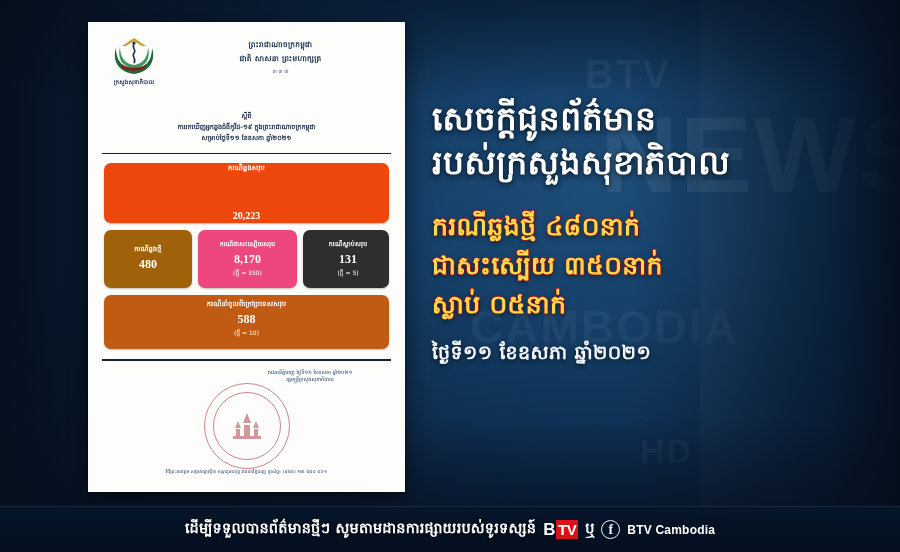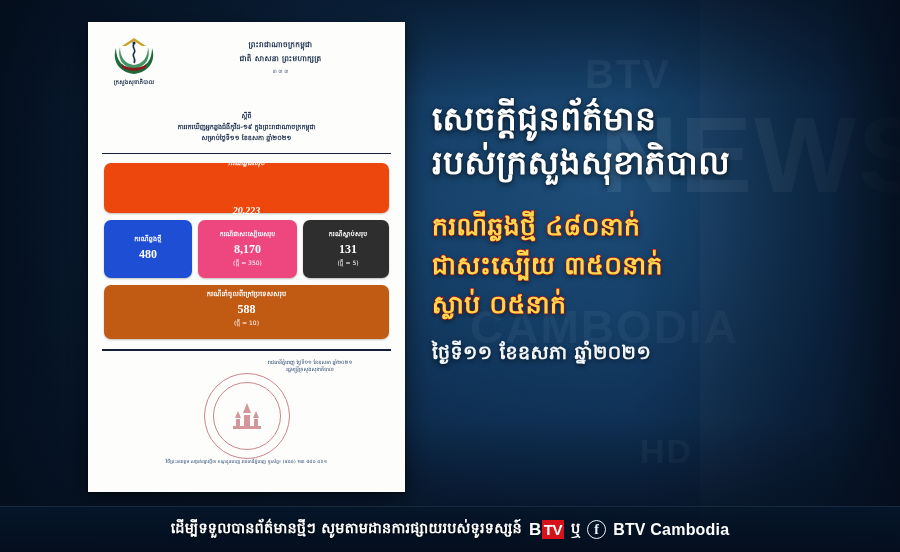--- a/index.html
+++ b/index.html
@@ -89,24 +89,24 @@
 
   .stats{ padding:9px 4px 0 4px; }
   .stat-box{
     border-radius:7px; color:#fff; text-align:center;
     padding:5px 4px 6px 4px;
     box-shadow:0 1px 2px rgba(0,0,0,.25);
   }
   .stat-box .cap{ font-size:6.6px; font-weight:bold; letter-spacing:.2px; }
   .stat-box .num{ font-size:12px; font-weight:bold; margin-top:3px; font-family:"Liberation Serif", serif; }
   .stat-box .sub{ font-size:6px; margin-top:2px; }
-  .box-total{ background:#f2460a; height:50px; display:flex; flex-direction:column; justify-content:center;font-style:italic; }
+  .box-total{ background:#f2460a; height:60px; display:flex; flex-direction:column; justify-content:center; }
   .box-total .num{ font-size:10px;margin-top:37px; }
   .row3{ display:flex; gap:6px; margin-top:7px; }
-  .box-new{ background:#1d4ed8; width:88px; height:58px; display:flex; flex-direction:column; justify-content:center; }
+  .box-new{ background:#a16207; width:88px; height:58px; display:flex; flex-direction:column; justify-content:center; }
   .box-new .cap{ font-size:6.4px; }
   .box-rec{ background:#f2467f; flex:1; height:58px; display:flex; flex-direction:column; justify-content:center; }
   .box-rec .cap{ font-size:6px; }
   .box-dead{ background:#2e2e2e; width:86px; height:58px; display:flex; flex-direction:column; justify-content:center;padding-left:8px; }
   .box-dead .cap{ font-size:6.2px; }
   .box-import{ background:#c4590f; height:54px; margin-top:7px; display:flex; flex-direction:column; justify-content:flex-start; }
 
   .doc-rule2{ height:1.4px; background:#16213a; margin:10px 2px 0 2px; }
 
   .sign-area{ position:relative; height:120px; }
@@ -183,21 +183,21 @@
   .bb-or{ color:#fff; font-size:14.5px; font-weight:bold; }
   .fb-icon{
     width:19px; height:19px; border-radius:50%;
     border:1.6px solid #eaf2fb; display:inline-flex;
     align-items:center; justify-content:center;
     color:#eaf2fb; font-family:"Liberation Serif", serif;
     font-weight:bold; font-size:14px; line-height:14px;
   }
   .bb-page{
     color:#ffffff; font-family:"Liberation Sans", sans-serif;
-    font-size:16px; font-weight:bold; letter-spacing:.2px;
+    font-size:12px; font-weight:bold; letter-spacing:.2px;
   }
 </style>
 </head>
 <body>
 
 <div id="stage">
 
   <div class="wm-bar"></div>
   <div class="watermark wm-news">NEWS</div>
   <div class="watermark wm-word1">BTV</div>

